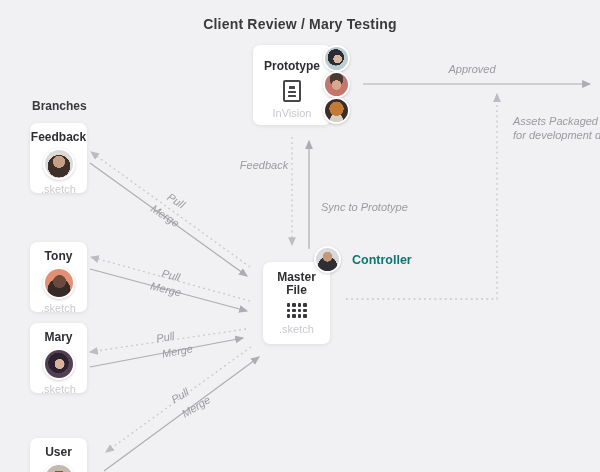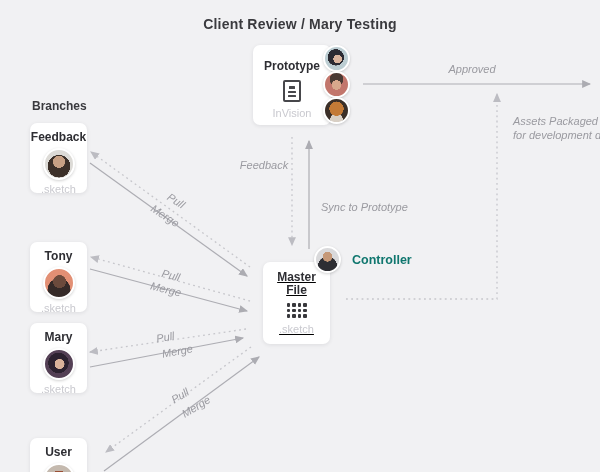--- a/index.html
+++ b/index.html
@@ -60,21 +60,21 @@
     radial-gradient(circle at 50% 88%,#d8cfc4 0 26%,transparent 27%),
     #3a2f28;}
   .av-controller{background:
     radial-gradient(circle at 50% 38%,#c59878 0 26%,transparent 27%),
     radial-gradient(circle at 50% 78%,#2e2e33 0 44%,transparent 45%),
     #d9d9db;}
 
   .proto-card{left:253px;top:45px;width:78px;height:80px;padding-top:15px;}
   .proto-avatars{left:323px;top:45px;}
   .proto-avatars .avatar{position:absolute;left:0;}
-  .master-card{left:263px;top:262px;width:67px;height:82px;padding-top:9px;text-decoration:underline;}
+  .master-card{left:263px;top:262px;width:67px;height:82px;padding-top:9px;}
   .master-card .name{width:46px;margin:0 auto;}
   .controller-avatar{left:314px;top:246px;}
   .controller-label{left:352px;top:253px;font-size:12.5px;font-weight:bold;color:#0f766e;}
 
   
   .proto-icon{
     width:14px;height:18px;margin:7px auto 5px auto;
     border:2px solid #47474b;border-radius:2px;
     display:flex;flex-direction:column;align-items:center;justify-content:center;gap:2px;
   }

